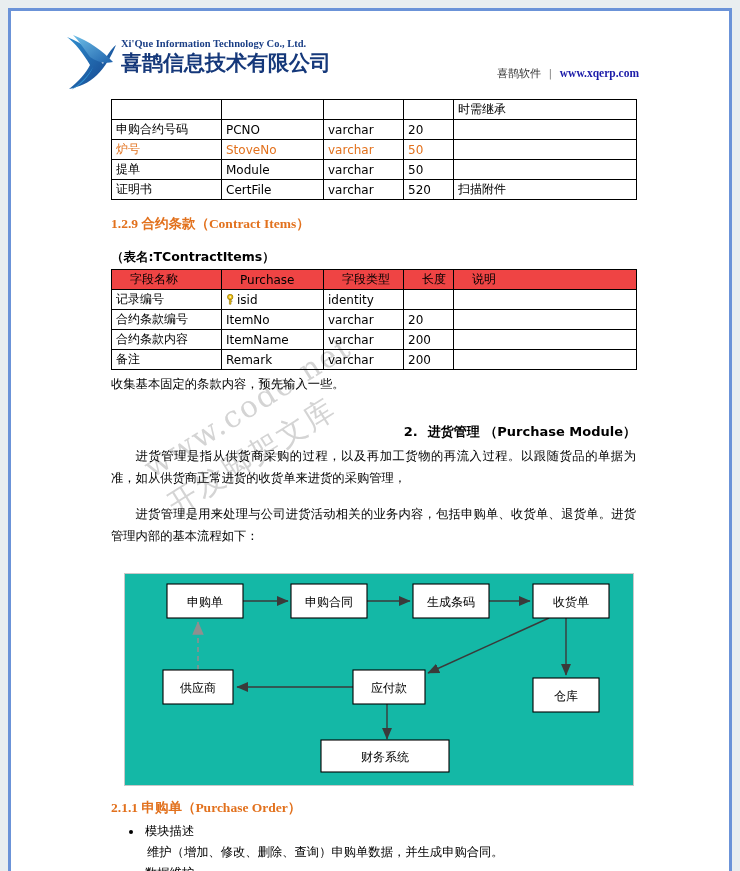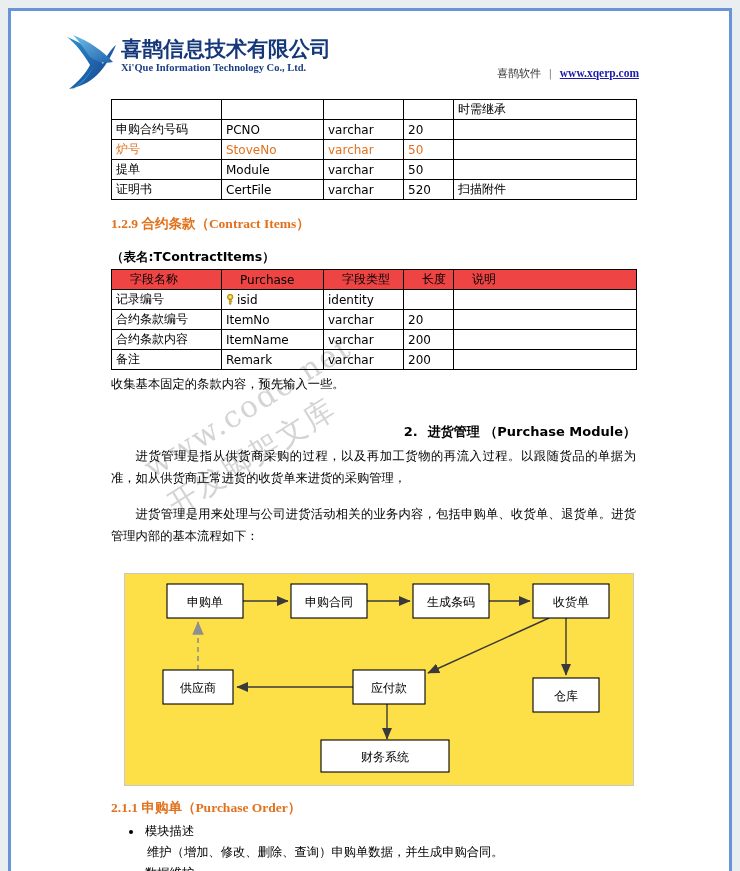--- a/index.html
+++ b/index.html
@@ -95,21 +95,20 @@
     position: absolute;
     right: 90px;
     top: 33px;
     font-size: 11px;
     color: #333;
     white-space: nowrap;
   }
   #header-right .hr-sep { color: #888; padding: 0 4px; }
   #header-url {
     color: #1a1aa8;
-    text-decoration: underline;
     font-family: "Liberation Serif", "DejaVu Serif", serif;
     font-weight: bold;
     font-size: 11.5px;
   }
 
   
   .content {
     position: absolute;
     left: 100px;
     width: 525px;
@@ -219,21 +218,21 @@
   }
 
   
   #flowchart-wrap {
     position: absolute;
     left: 113px;
     top: 562px;
     width: 510px;
     height: 213px;
     border: 1px solid #c8c8c8;
-    background: #fde047;
+    background: #14b8a6;
     box-sizing: border-box;
   }
   #flowchart-svg { display: block; }
   .fc-label {
     font-family: "DejaVu Sans", "Liberation Sans", sans-serif;
     font-size: 12px;
     fill: #000;
     text-anchor: middle;
     dominant-baseline: middle;
   }
@@ -277,22 +276,22 @@
               <stop offset="0%" stop-color="#6fc0e8"></stop>
               <stop offset="100%" stop-color="#1f63ad"></stop>
             </linearGradient>
           </defs>
           <path d="M4 4 C20 10 32 20 40 31 C44 22 48 16 53 12 C48 24 42 34 34 42 C26 50 16 54 6 56 C16 48 23 40 27 32 C20 20 12 10 4 4 Z" fill="url(#bg1)"></path>
           <path d="M10 2 C26 8 40 18 50 29 C42 31 34 29 27 24 C21 16 16 8 10 2 Z" fill="url(#bg2)"></path>
           <path d="M30 34 C26 44 18 52 8 57 C18 50 25 43 30 34 Z" fill="#2f8fd0"></path>
         </svg>
       </span>
       <div id="logo-text-block">
+        <div id="logo-en">Xi'Que Information Technology Co., Ltd.</div>
         <div id="logo-cn">喜鹊信息技术有限公司</div>
-        <div id="logo-en">Xi'Que Information Technology Co., Ltd.</div>
       </div>
       <div id="header-right">
         <span>喜鹊软件</span>
         <span class="hr-sep">|</span>
         <span id="header-url">www.xqerp.com</span>
       </div>
     </div>
 
     <div class="content" style="top:88px;">
       <table class="dbtable">

